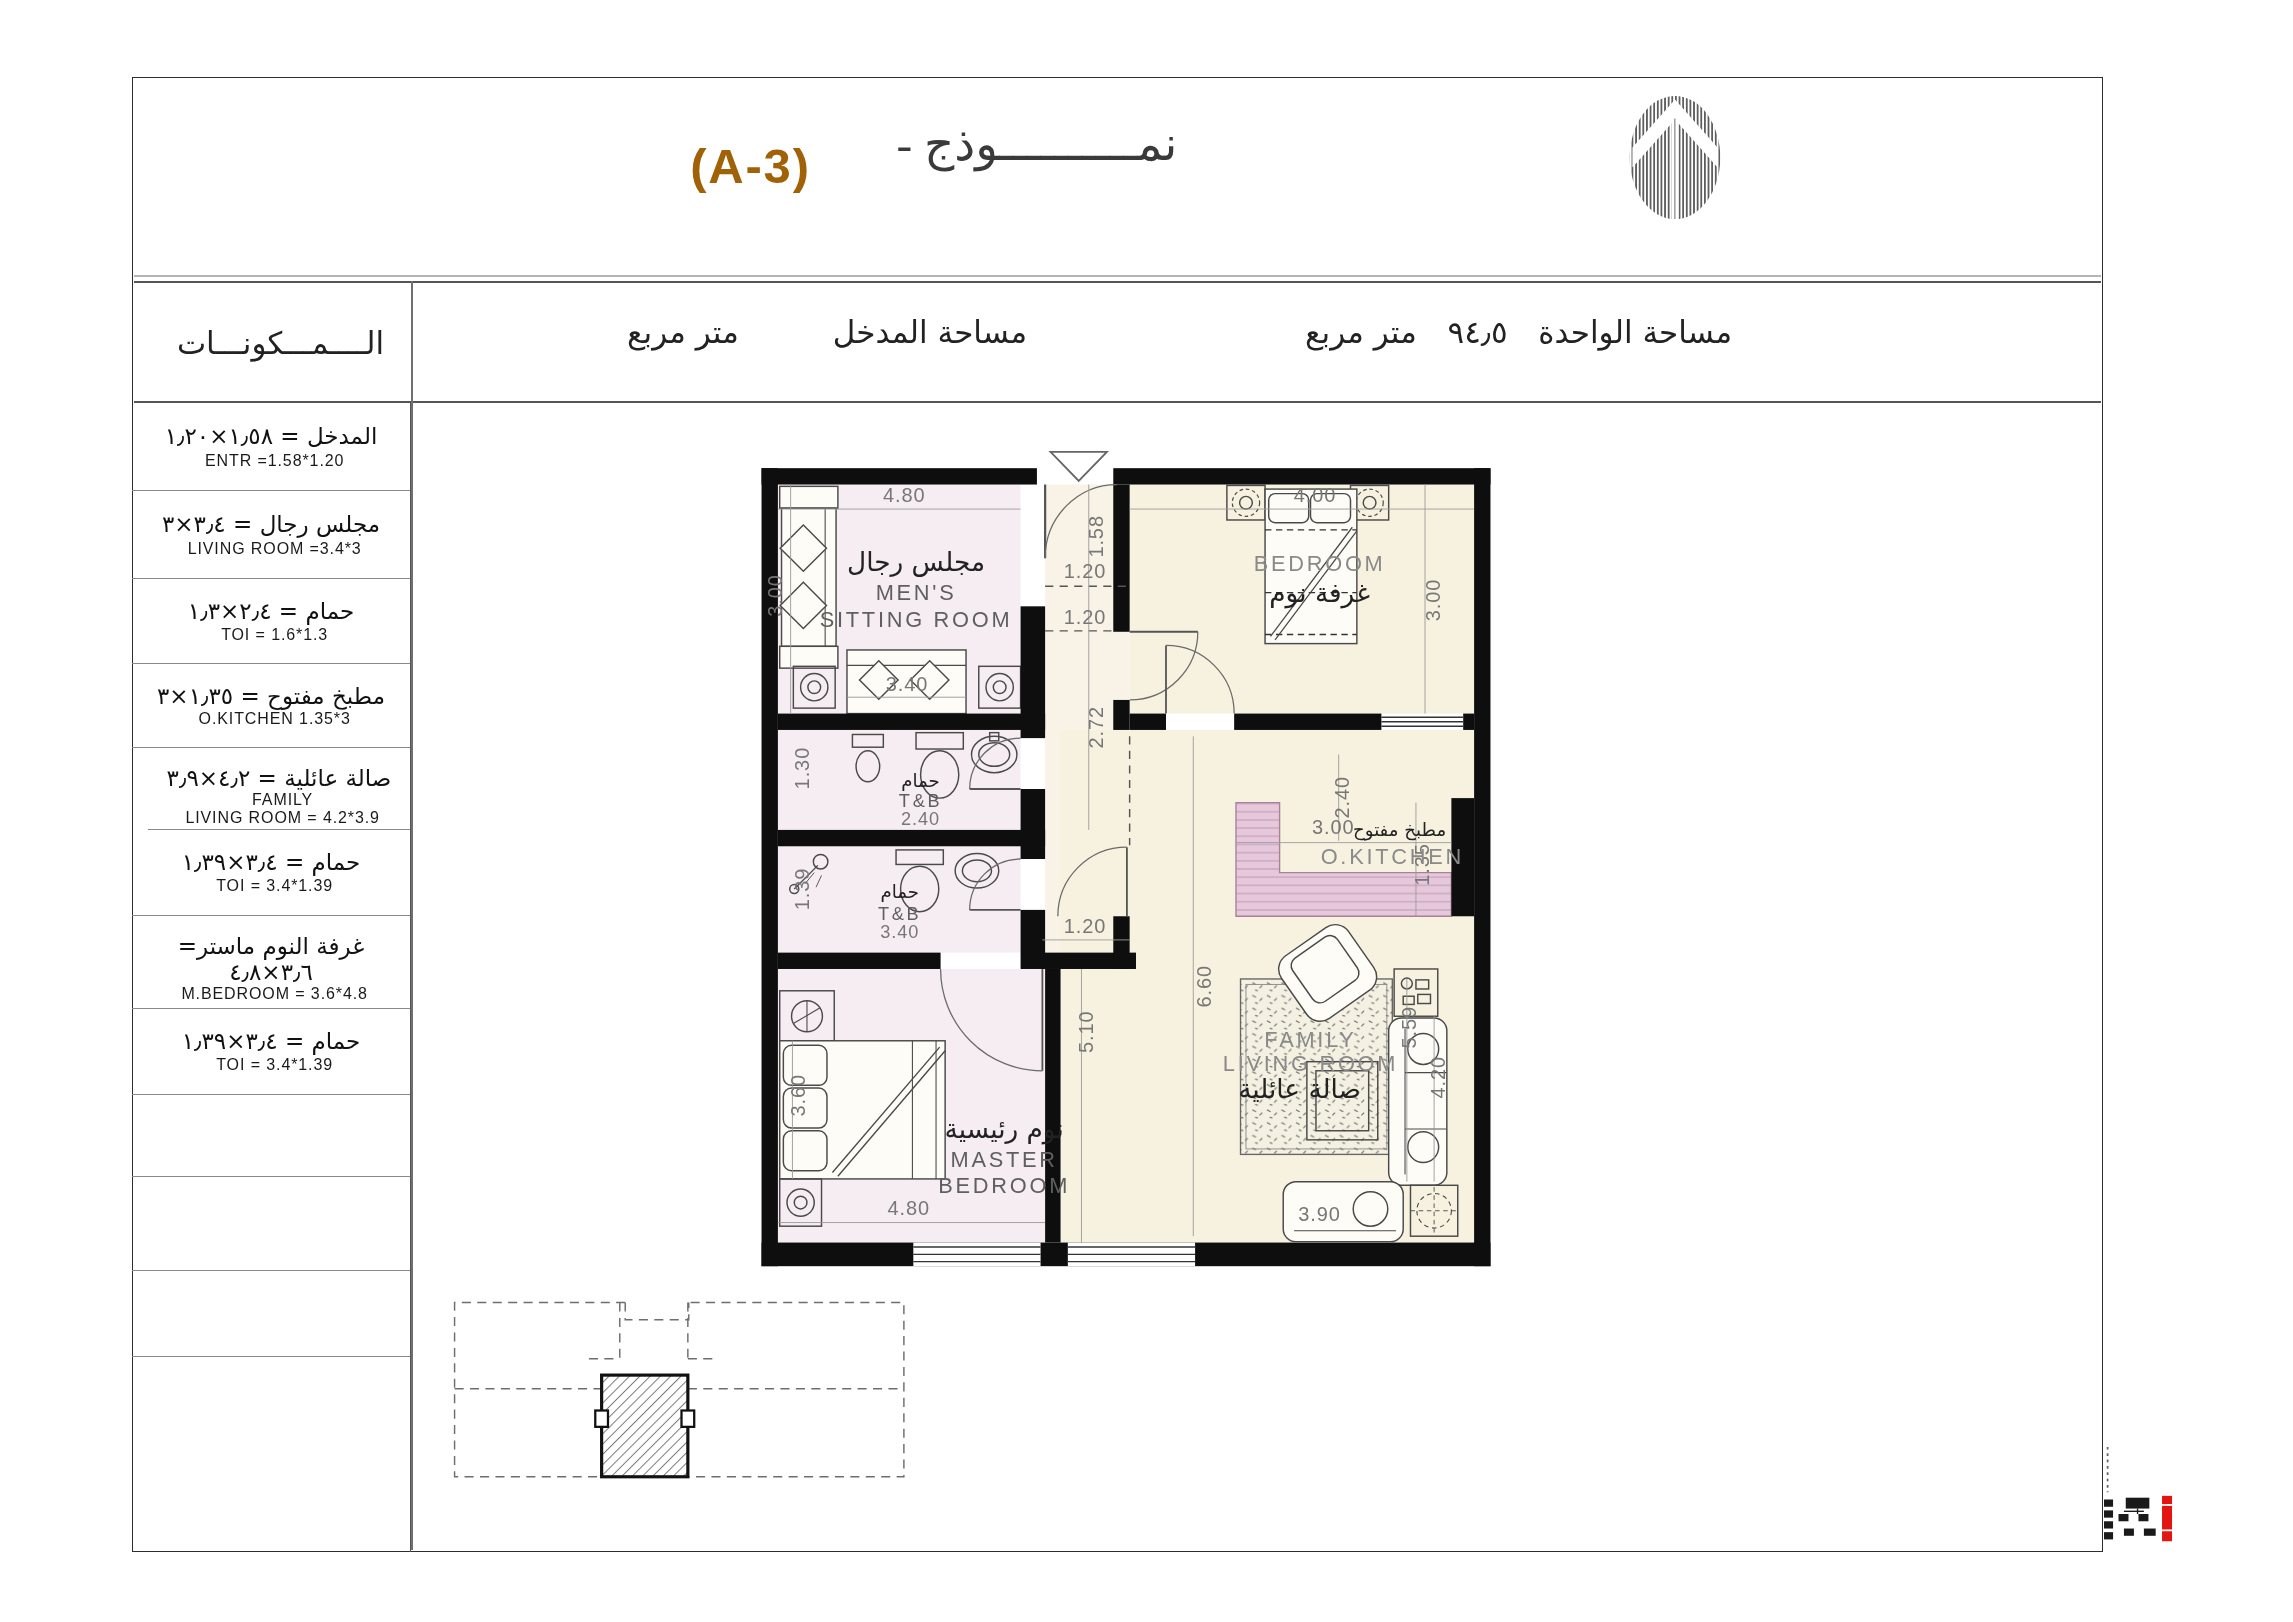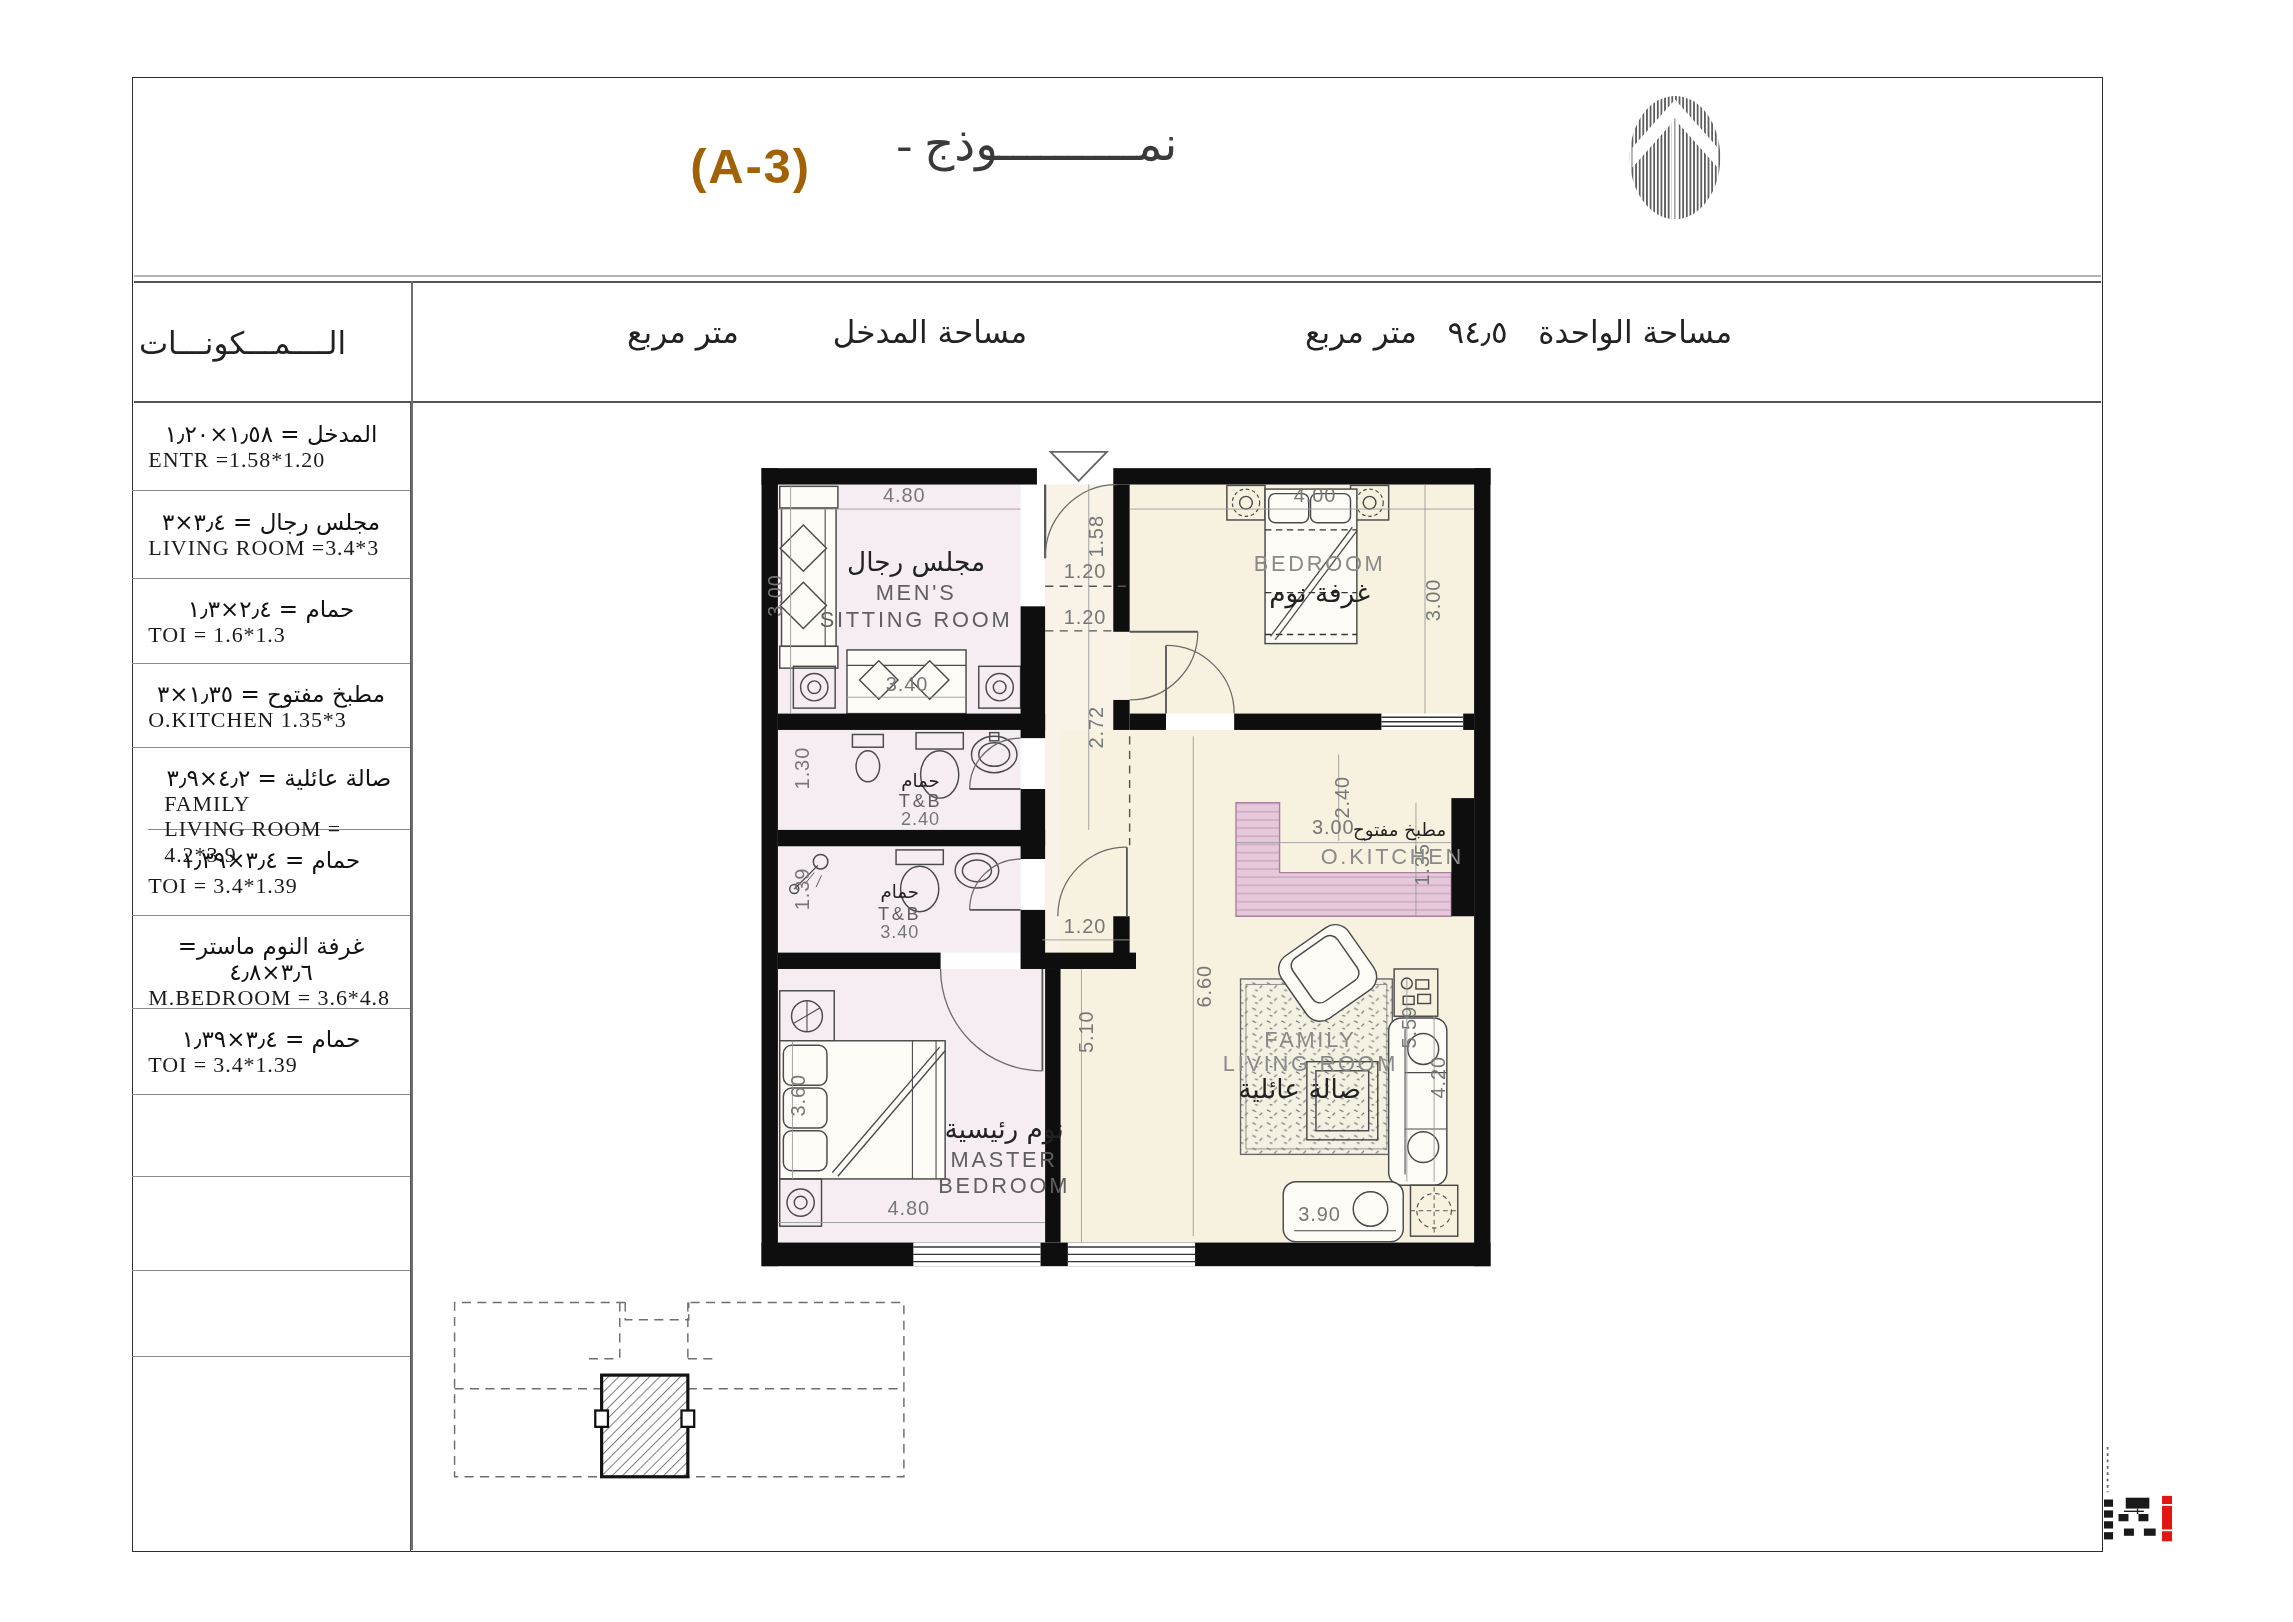--- a/index.html
+++ b/index.html
@@ -7,30 +7,30 @@
         font-family:"Liberation Sans",sans-serif;color:#111;}
   .abs{position:absolute;}
   .frame{left:132px;top:77px;width:1969px;height:1473px;border:1.8px solid #2e2e2e;}
   .hline{background:#8a8a8a;height:1.8px;}
   .vline{background:#6f6f6f;width:1.8px;}
   .title-ar{left:846px;top:116px;width:382px;text-align:center;direction:rtl;
             font-family:Liberation Serif, serif;font-size:47px;color:#3a3a3a;}
   .title-code{left:655px;top:138px;width:191px;text-align:center;
               font-size:49px;font-weight:bold;letter-spacing:1.8px;}
   .hdr-ar{font-family:"DejaVu Sans",sans-serif;font-size:31px;color:#222;direction:rtl;}
-  .components{left:132px;top:285px;width:221px;height:116px;display:flex;align-items:center;justify-content:center;}
+  .components{left:132px;top:285px;width:221px;height:116px;display:flex;align-items:center;justify-content:center;padding-left:38px;}
   .balcony{left:627px;top:314px;width:400px;display:flex;justify-content:space-between;}
   .unitarea{left:1305px;top:314px;width:427px;display:flex;justify-content:space-between;}
   .sidebar{left:132px;top:403px;width:279px;height:1149px;border-right:1.8px solid #555;box-sizing:border-box;}
   .srow{box-sizing:border-box;border-bottom:1.8px solid #8a8a8a;display:flex;flex-direction:column;
         justify-content:space-evenly;padding:17px 9px;}
   .srow:last-child{border-bottom:none;}
   .srow .ar{direction:rtl;text-align:center;font-family:"DejaVu Sans",sans-serif;font-size:23px;color:#111;}
-  .srow .en{text-align:left;font-size:22px;letter-spacing:0.9px;color:#1a1a1a;white-space:pre-line;
-            font-family:Liberation Serif, serif;padding-left:7.3px;line-height:1.15;}
+  .srow .en{text-align:center;font-size:16px;letter-spacing:0.9px;color:#1a1a1a;white-space:pre-line;
+            font-family:Liberation Sans, sans-serif;padding-left:7.3px;line-height:1.15;}
   svg text.dim{fill:#777;font-size:22px;font-family:"Liberation Sans",sans-serif;letter-spacing:1px;}
   svg text.lbl{fill:#5f5f5f;font-size:24px;font-family:"Liberation Sans",sans-serif;letter-spacing:3px;}
   svg text.lbl-faint{fill:#8a8a8a;font-size:24px;font-family:"Liberation Sans",sans-serif;letter-spacing:3px;}
   svg text.lblar{fill:#222;font-size:29px;font-family:"DejaVu Sans",sans-serif;direction:rtl;}
   svg text.small{font-size:20px;}
   .furn{stroke:#4a4a4a;stroke-width:1.6;fill:#fdfcf7;}
   .furnN{stroke:#4a4a4a;stroke-width:1.6;fill:none;}
   .wall{fill:#0e0e0e;}
   .doorarc{stroke:#6a6a6a;stroke-width:1.4;fill:none;}
   .dimline{stroke:#9a9a9a;stroke-width:1;}

